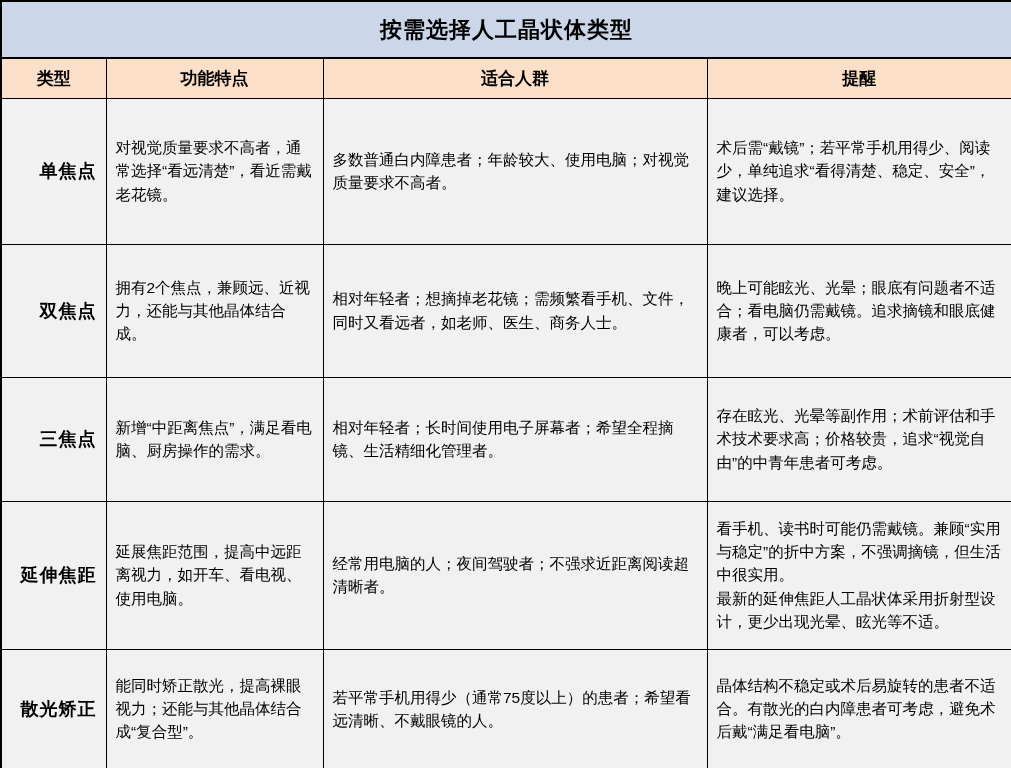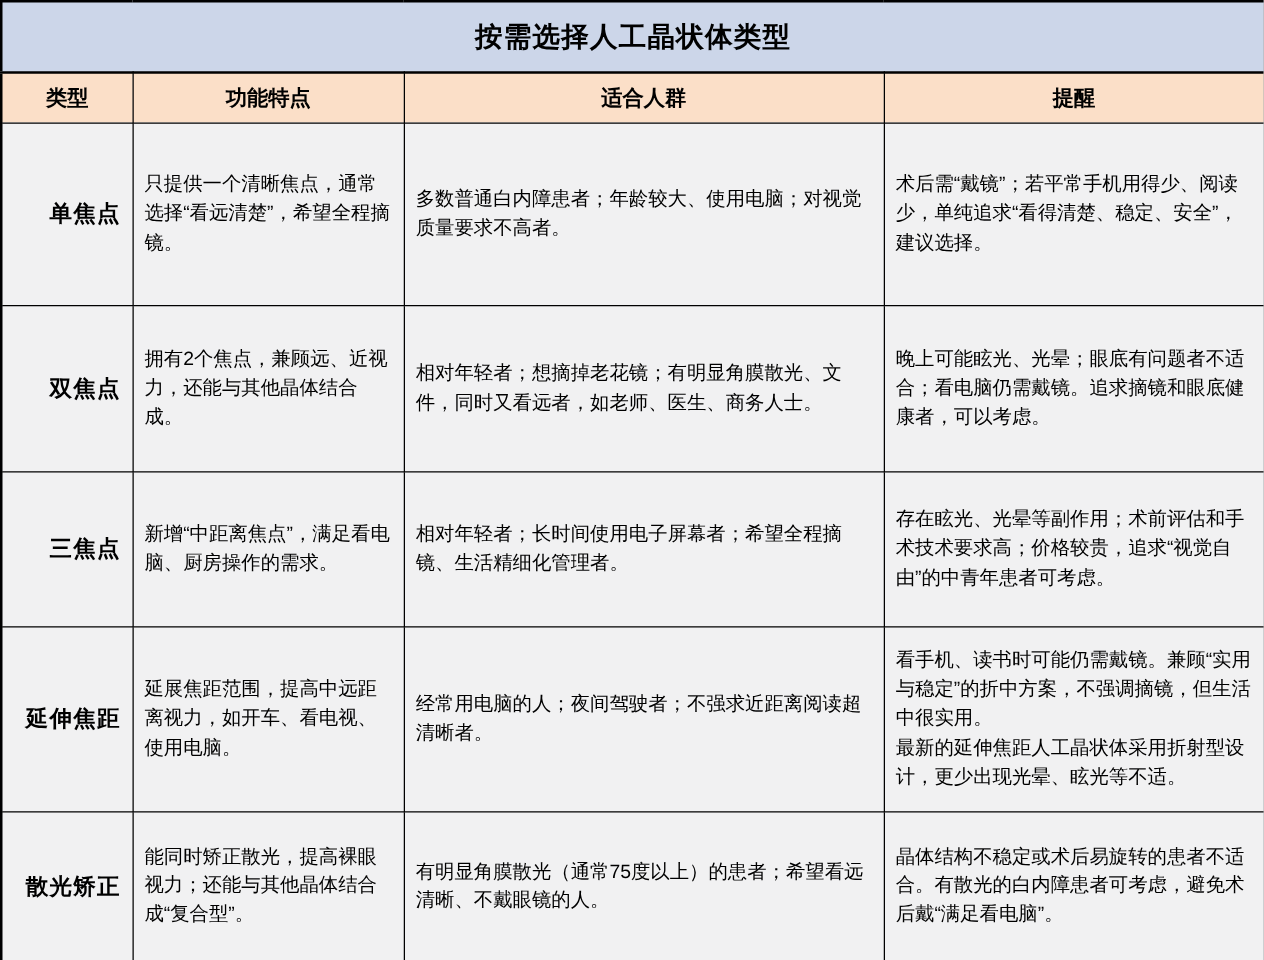--- a/index.html
+++ b/index.html
@@ -81,44 +81,44 @@
       <td class="title-cell" colspan="4">按需选择人工晶状体类型</td>
     </tr>
     <tr>
       <th class="header-cell">类型</th>
       <th class="header-cell">功能特点</th>
       <th class="header-cell">适合人群</th>
       <th class="header-cell">提醒</th>
     </tr>
     <tr class="r1">
       <td class="type-cell">单焦点</td>
-      <td class="body-cell">只提供一个清晰焦点，通常选择“看远清楚”，希望全程摘镜。</td>
+      <td class="body-cell">对视觉质量要求不高者，通常选择“看远清楚”，看近需戴老花镜。</td>
       <td class="body-cell">多数普通白内障患者；年龄较大、使用电脑；对视觉质量要求不高者。</td>
       <td class="body-cell">术后需“戴镜”；若平常手机用得少、阅读少，单纯追求“看得清楚、稳定、安全”，建议选择。</td>
     </tr>
     <tr class="r2">
       <td class="type-cell">双焦点</td>
       <td class="body-cell">拥有2个焦点，兼顾远、近视力，还能与其他晶体结合成。</td>
-      <td class="body-cell">相对年轻者；想摘掉老花镜；有明显角膜散光、文件，同时又看远者，如老师、医生、商务人士。</td>
+      <td class="body-cell">相对年轻者；想摘掉老花镜；需频繁看手机、文件，同时又看远者，如老师、医生、商务人士。</td>
       <td class="body-cell">晚上可能眩光、光晕；眼底有问题者不适合；看电脑仍需戴镜。追求摘镜和眼底健康者，可以考虑。</td>
     </tr>
     <tr class="r3">
       <td class="type-cell">三焦点</td>
       <td class="body-cell">新增“中距离焦点”，满足看电脑、厨房操作的需求。</td>
       <td class="body-cell">相对年轻者；长时间使用电子屏幕者；希望全程摘镜、生活精细化管理者。</td>
       <td class="body-cell">存在眩光、光晕等副作用；术前评估和手术技术要求高；价格较贵，追求“视觉自由”的中青年患者可考虑。</td>
     </tr>
     <tr class="r4">
       <td class="type-cell">延伸焦距</td>
       <td class="body-cell">延展焦距范围，提高中远距离视力，如开车、看电视、使用电脑。</td>
       <td class="body-cell">经常用电脑的人；夜间驾驶者；不强求近距离阅读超清晰者。</td>
       <td class="body-cell">看手机、读书时可能仍需戴镜。兼顾“实用与稳定”的折中方案，不强调摘镜，但生活中很实用。
 最新的延伸焦距人工晶状体采用折射型设计，更少出现光晕、眩光等不适。</td>
     </tr>
     <tr class="r5">
       <td class="type-cell">散光矫正</td>
       <td class="body-cell">能同时矫正散光，提高裸眼视力；还能与其他晶体结合成“复合型”。</td>
-      <td class="body-cell">有明显角膜散光（通常75度以上）的患者；希望看远清晰、不戴眼镜的人。</td>
+      <td class="body-cell">若平常手机用得少（通常75度以上）的患者；希望看远清晰、不戴眼镜的人。</td>
       <td class="body-cell">晶体结构不稳定或术后易旋转的患者不适合。有散光的白内障患者可考虑，避免术后戴“满足看电脑”。</td>
     </tr>
   </tbody>
     </table>
 </div>
 
 </body></html>

